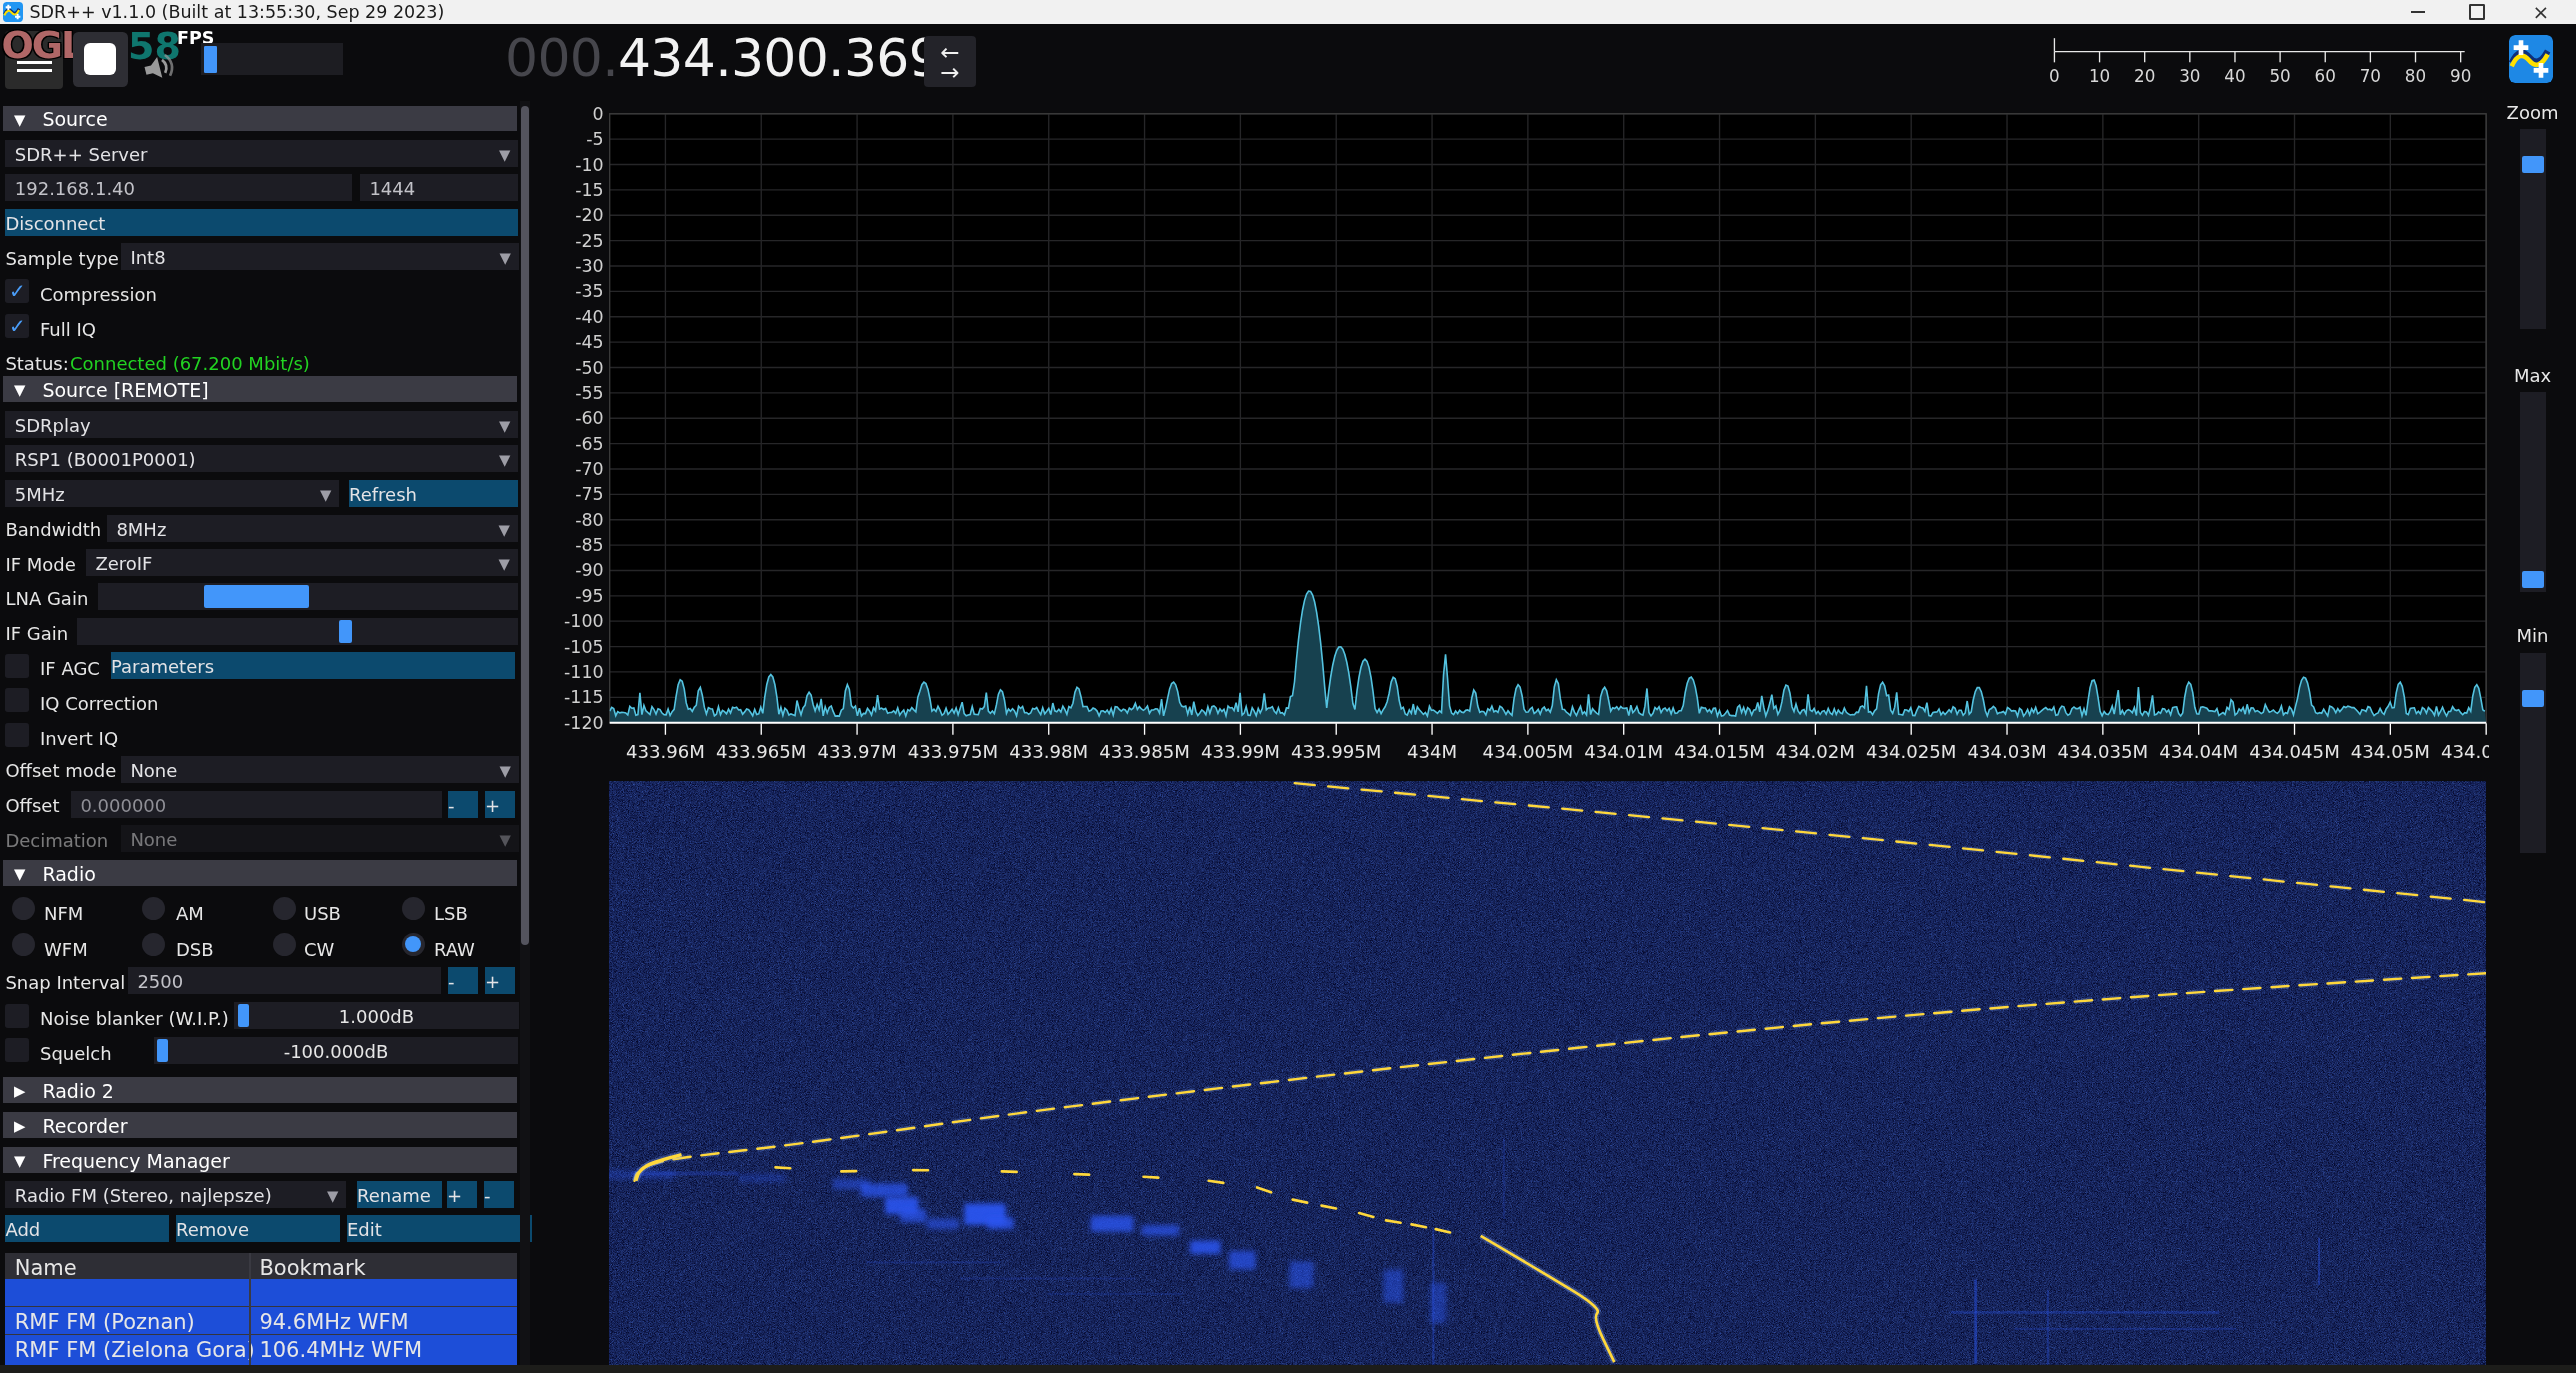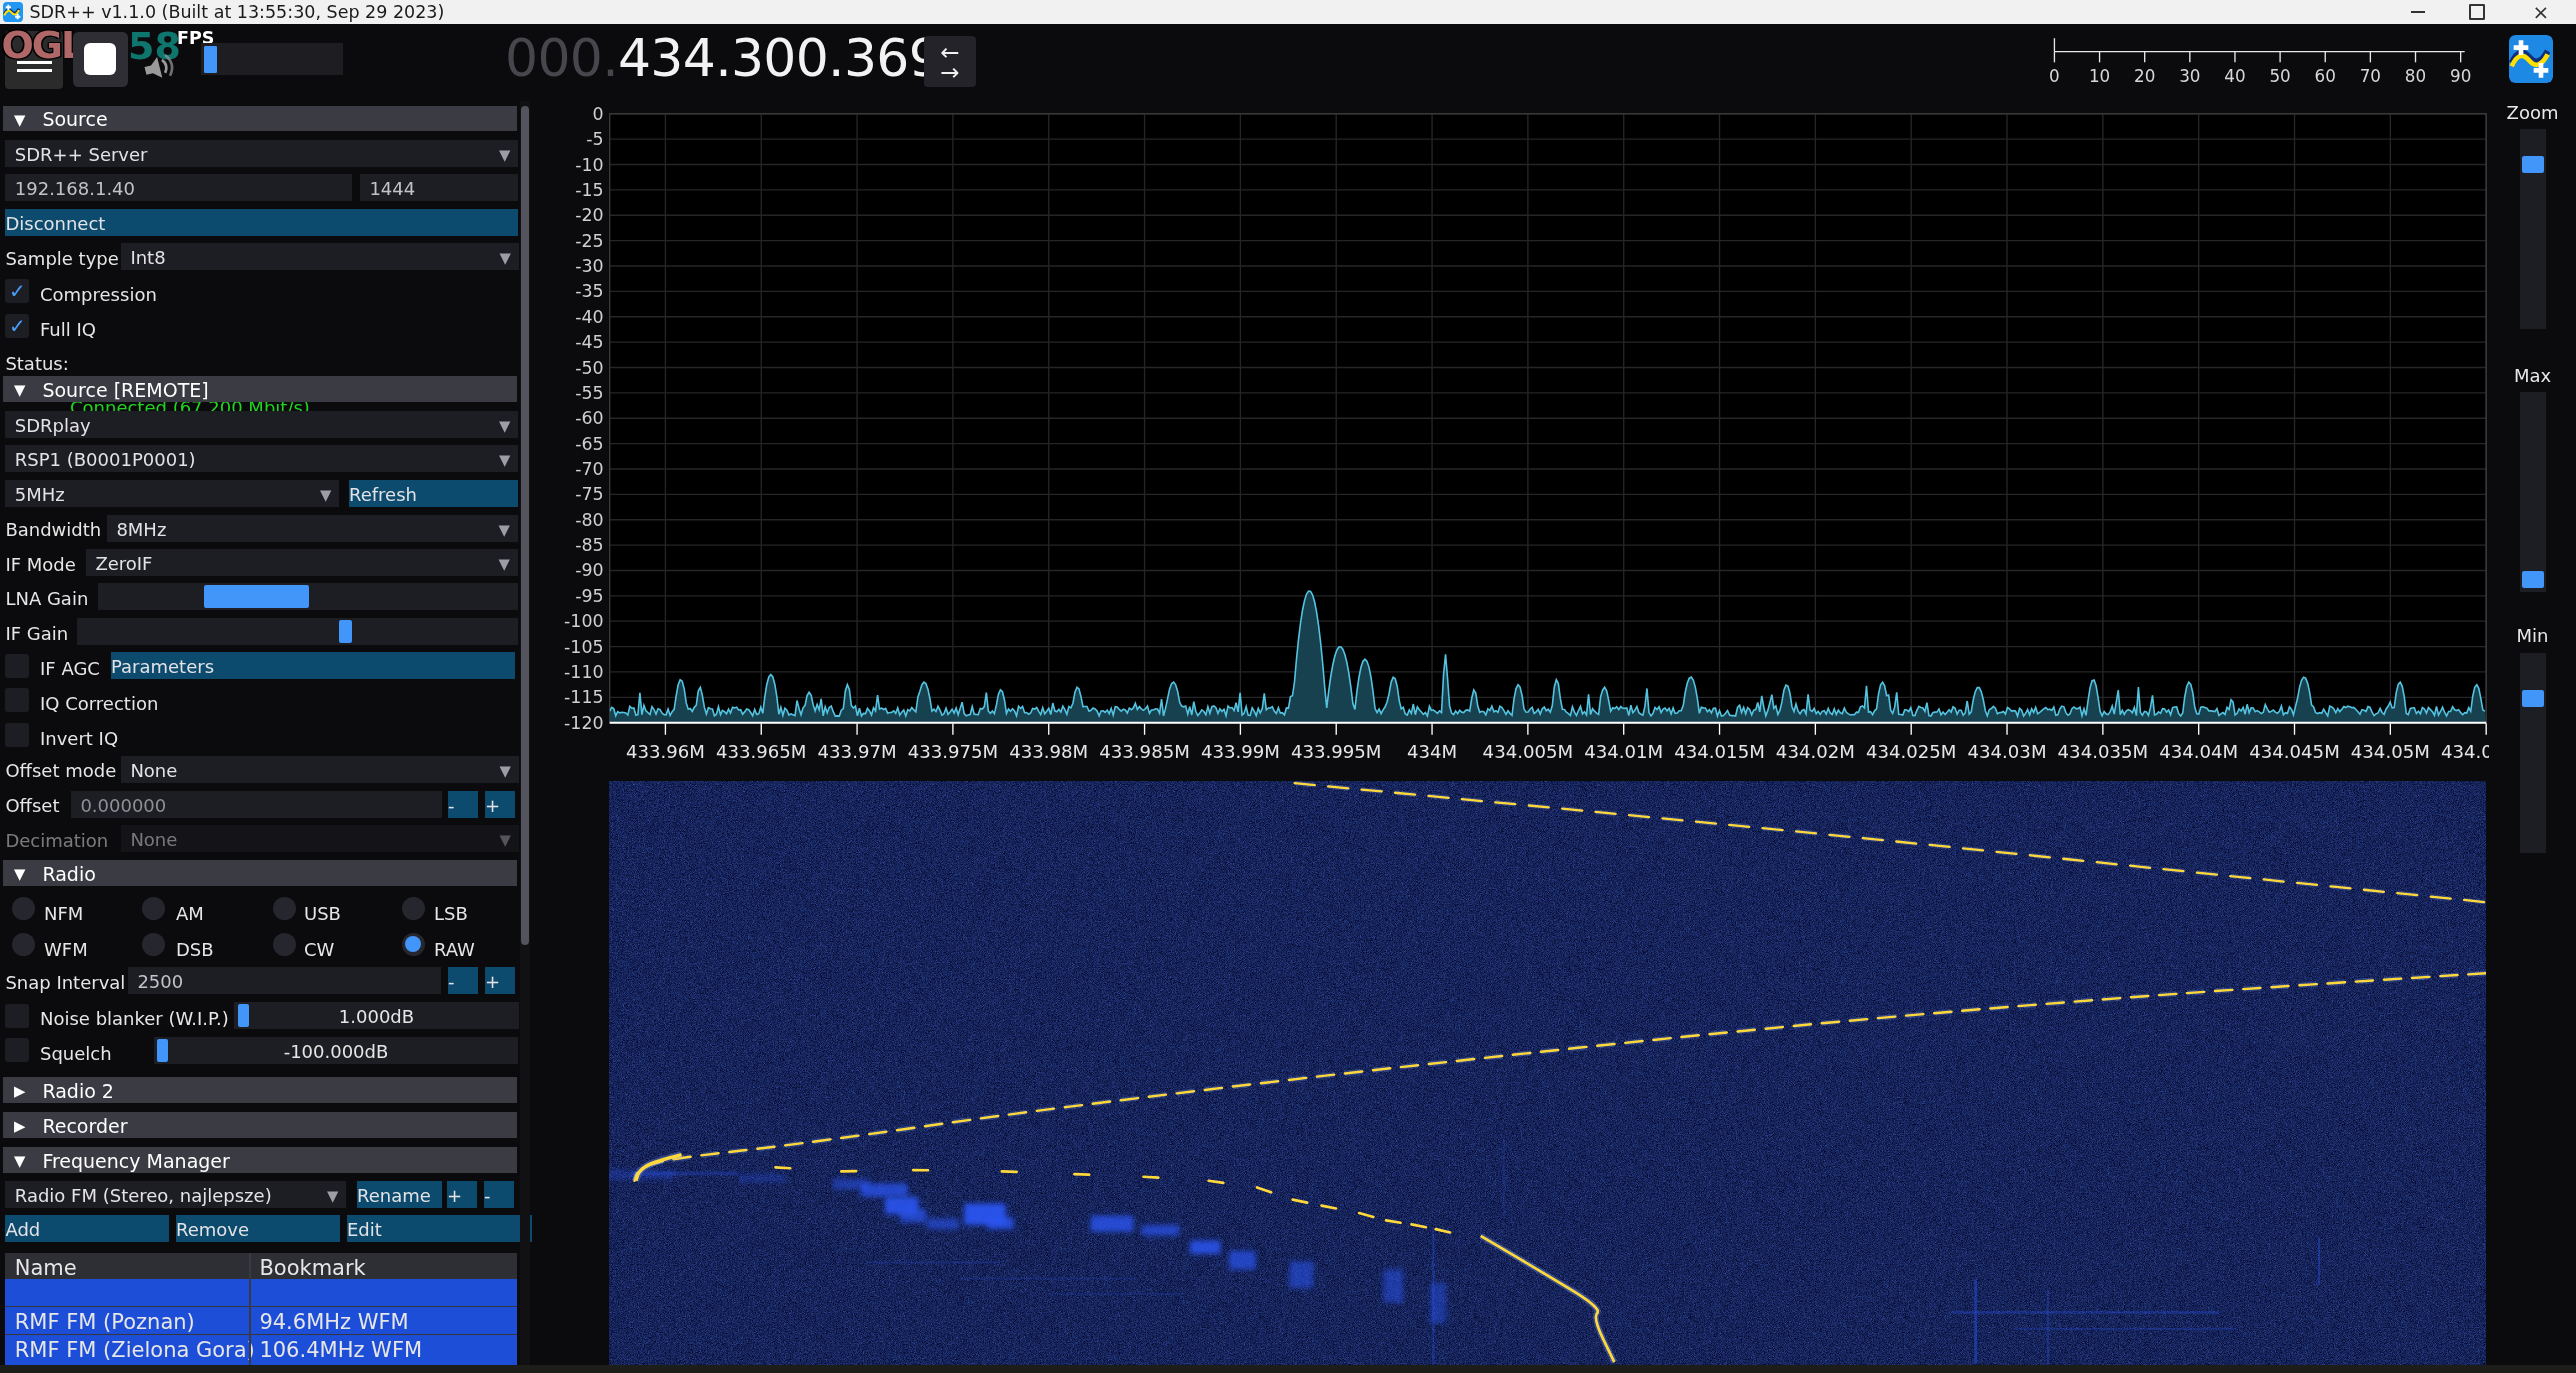--- a/index.html
+++ b/index.html
@@ -44,21 +44,21 @@
   .btn .ctx{position:relative;top:4px;}
   .lbl{position:absolute;font-size:18px;color:#e6e6e6;white-space:nowrap;}
   .chk{position:absolute;width:24px;height:24px;background:#1d1d24;border-radius:2.7px;text-align:center;}
   .chk .ck{position:relative;top:0px;font-size:20px;font-weight:bold;color:#4a9df8;line-height:24px;}
   .slider{position:absolute;height:27px;background:#1d1d24;}
   .shandle{position:absolute;top:2px;height:23px;background:#4296fa;border-radius:2px;}
   .sval{position:absolute;width:100%;text-align:center;top:4px;font-size:18px;color:#e6e6e6;}
   .radio{position:absolute;width:23px;height:23px;border-radius:50%;background:#26262e;}
   .radio.sel::after{content:"";position:absolute;left:3.4px;top:3.4px;width:16px;height:16px;border-radius:50%;background:#4296fa;}
   .dimrow{opacity:0.5;}
-  .status-green{color:#22d322;margin-top:44px;}
+  .status-green{color:#22d322;}
   .scrollbar{position:absolute;left:520px;top:101px;width:10px;height:1264px;background:#111114;}
   .sthumb{position:absolute;left:0.7px;top:5.4px;width:8.7px;height:839px;background:#54545e;border-radius:4px;}
   
   .ftable{position:absolute;left:5.4px;top:1152px;width:512px;height:112px;font-size:21px;background:#1d4ed8;}
   .trow{position:absolute;left:0;width:512px;height:27.5px;border-top:1.3px solid #35353c;}
   .thead{position:absolute;left:0;top:0;width:512px;height:25.5px;background:#2e2e35;}
   .tc1{position:absolute;left:9.4px;top:3.4px;white-space:nowrap;}
   .tc2{position:absolute;left:254px;top:3.4px;white-space:nowrap;}
   .tdiv{position:absolute;left:244px;top:0;width:1.3px;height:112px;background:#3a3a42;}
   

